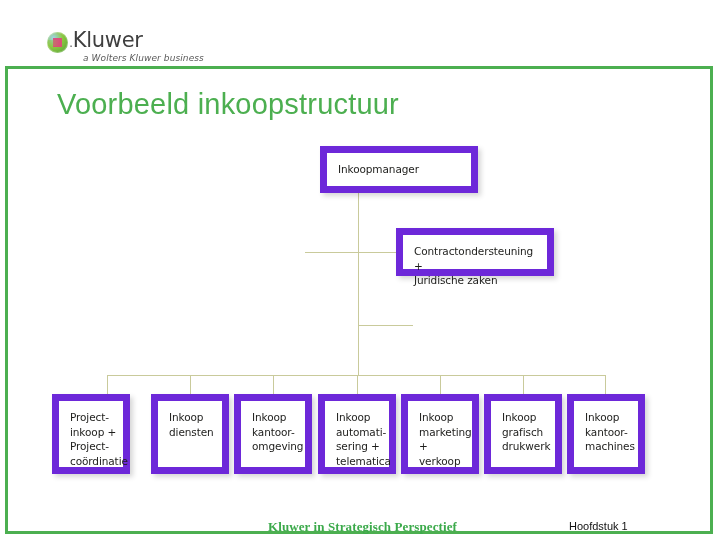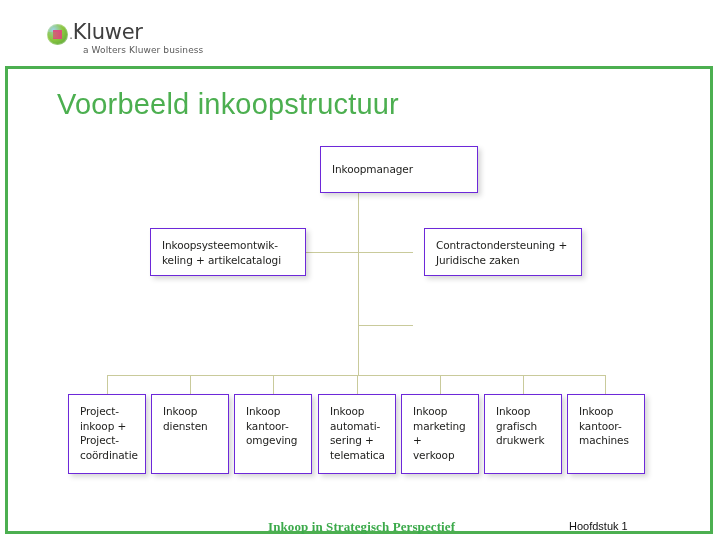--- a/index.html
+++ b/index.html
@@ -11,21 +11,21 @@
     width: 720px;
     height: 540px;
     font-family: "Liberation Sans", sans-serif;
     overflow: hidden;
     position: relative;
   }
 
   
   .header {
     position: absolute;
-    left: 0; top: 0;
+    left: 0; top: 8px;
     width: 720px; height: 66px;
     background: #ffffff;
   }
   .logo-wrap {
     position: absolute;
     left: 47px; top: 22px;
     display: flex;
     align-items: flex-start;
   }
   .logo-mark {
@@ -72,20 +72,21 @@
     vertical-align: baseline;
   }
   .logo-tagline {
     display: block;
     font-size: 9px;
     color: #5a5a5a;
     margin-top: 3px;
     margin-left: 14px;
     font-family: "DejaVu Sans", sans-serif;
     letter-spacing: .1px;
+    font-style: italic;
   }
 
   
   .slide-frame {
     position: absolute;
     left: 5px;  top: 66px;
     width: 708px; height: 468px;
     border: 3px solid #4caf50;
     box-sizing: border-box;
     background: #ffffff;
@@ -107,21 +108,21 @@
     position: absolute;
     left: 0; top: 0;
     width: 720px; height: 540px;
     pointer-events: none;
   }
   .chart > * { pointer-events: auto; }
 
   .node {
     position: absolute;
     background: #ffffff;
-    border: 1px solid #6d28d9;
+    border: 7px solid #6d28d9;
     box-shadow: 3px 3px 5px rgba(0,0,0,0.16);
     box-sizing: border-box;
     display: flex;
     align-items: flex-start;
     z-index: 3;
   }
   .node-label {
     font-family: "DejaVu Sans", sans-serif;
     font-size: 10.5px;
     line-height: 14.5px;
@@ -190,32 +191,28 @@
   <div class="line v" style="left:273px; top:375px; height:19px;"></div>
   <div class="line v" style="left:357px; top:375px; height:19px;"></div>
   <div class="line v" style="left:440px; top:375px; height:19px;"></div>
   <div class="line v" style="left:523px; top:375px; height:19px;"></div>
   <div class="line v" style="left:605px; top:375px; height:19px;"></div>
 
   <div class="node center-v" style="left:320px; top:146px; width:158px; height:47px;">
     <span class="node-label">Inkoopmanager</span>
   </div>
 
-  <div class="node" style="left:150px; top:228px; width:156px; height:48px;">
-    <span class="node-label">Inkoopsysteemontwik-
-keling + artikelcatalogi</span>
-  </div>
-
-  <div class="node" style="left:424px; top:228px; width:158px; height:48px;">
+
+  <div class="node" style="left:396px; top:228px; width:158px; height:48px;">
     <span class="node-label">Contractondersteuning +
 Juridische zaken</span>
   </div>
 
 
-  <div class="node" style="left:68px; top:394px; width:78px; height:80px;">
+  <div class="node" style="left:52px; top:394px; width:78px; height:80px;">
     <span class="node-label">Project-
 inkoop +
 Project-
 coördinatie</span>
   </div>
   <div class="node" style="left:151px; top:394px; width:78px; height:80px;">
     <span class="node-label">Inkoop
 diensten</span>
   </div>
   <div class="node" style="left:234px; top:394px; width:78px; height:80px;">
@@ -239,14 +236,14 @@
 grafisch
 drukwerk</span>
   </div>
   <div class="node" style="left:567px; top:394px; width:78px; height:80px;">
     <span class="node-label">Inkoop
 kantoor-
 machines</span>
   </div>
 </div>
 
-<div class="footer-title">Inkoop in Strategisch Perspectief</div>
+<div class="footer-title">Kluwer in Strategisch Perspectief</div>
 <div class="footer-chapter">Hoofdstuk 1</div>
 
 </body></html>

